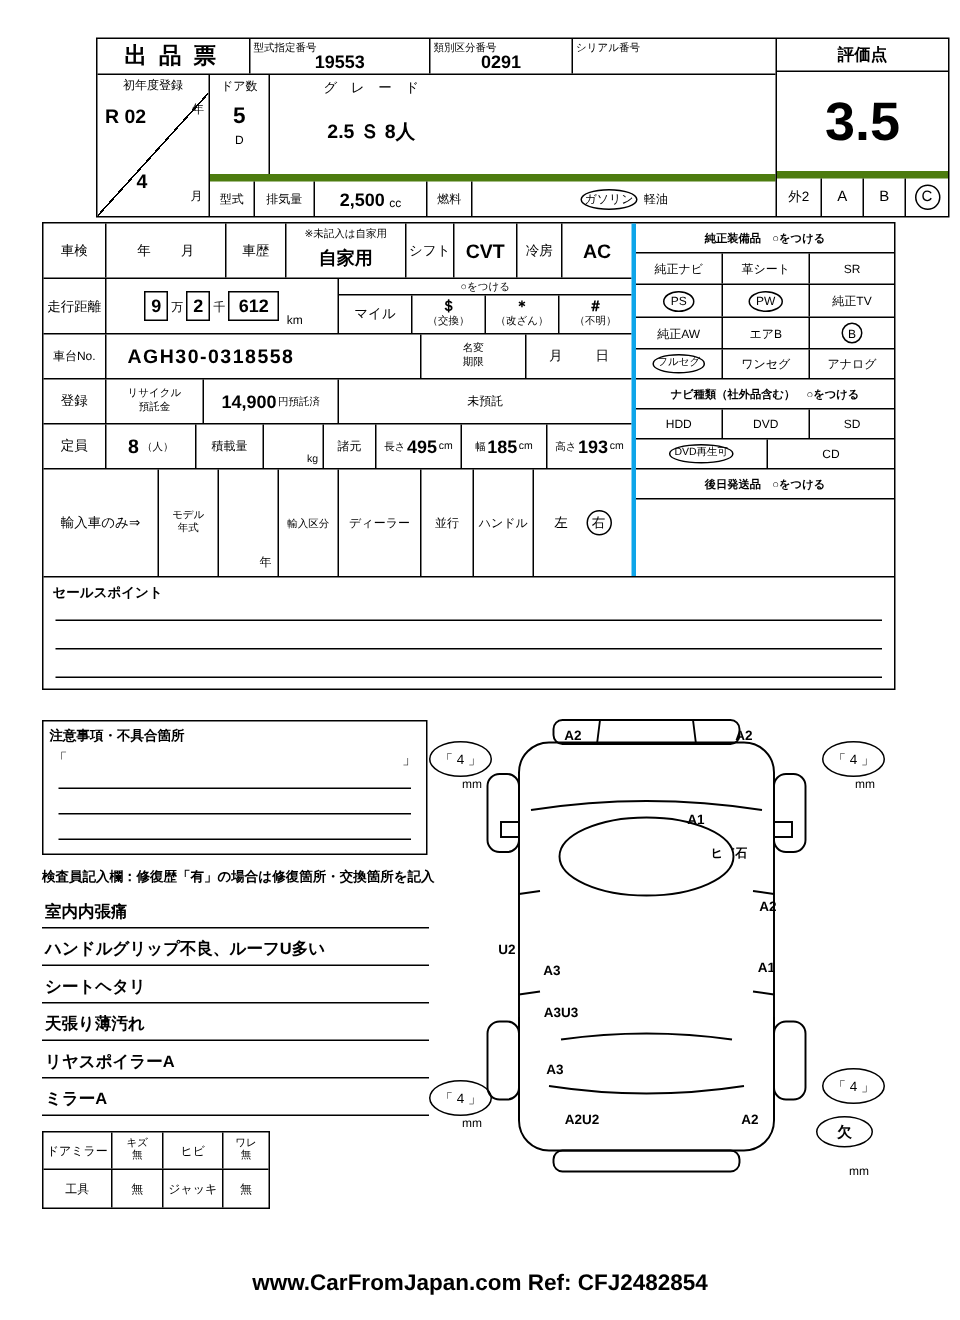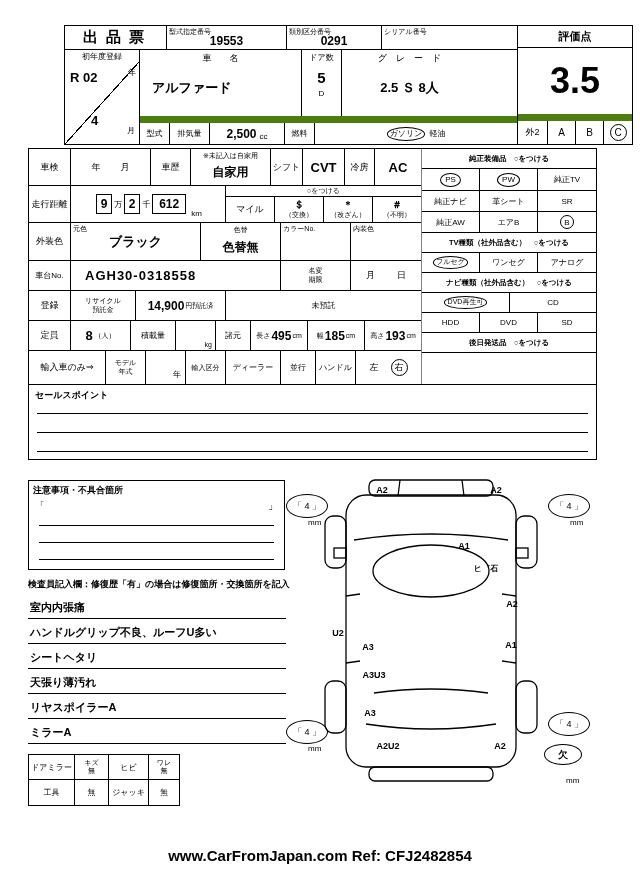--- a/index.html
+++ b/index.html
@@ -5,21 +5,21 @@
   *{margin:0;padding:0;box-sizing:border-box;}
   html,body{background:#fff;}
   body{width:640px;height:880px;position:relative;font-family:"Liberation Sans","DejaVu Sans",sans-serif;color:#000;}
   .a{position:absolute;}
   .row{display:flex;}
   .col{display:flex;flex-direction:column;}
   .c{display:flex;align-items:center;justify-content:center;text-align:center;}
   .cell{border-right:1px solid #000;position:relative;display:flex;align-items:center;justify-content:center;text-align:center;overflow:hidden;}
   .row > .cell:last-child{border-right:none;}
   .bb{border-bottom:1px solid #000;}
-  .bt{border-top:7px solid #4d7c0f;}
+  .bt{border-top:5px solid #4d7c0f;}
   .tl{position:absolute;top:1px;left:2px;}
   .f7{font-size:7px;} .f8{font-size:8px;} .f9{font-size:9px;} .f10{font-size:10px;} .f11{font-size:11px;}
   .f12{font-size:12px;font-weight:bold;} .f13{font-size:13px;font-weight:bold;}
   .bold{font-weight:bold;}
   .ov{border:1.5px solid #000;border-radius:50%;padding:0 4px;display:inline-block;line-height:1.5;}
   .circ{border:1.5px solid #000;border-radius:50%;width:17px;height:17px;display:inline-flex;align-items:center;justify-content:center;}
   .stack{display:flex;flex-direction:column;align-items:center;justify-content:center;line-height:1.2;}
   .hl{position:absolute;background:#000;height:1px;}
   .rh{font-size:7.5px;font-weight:bold;}
   .dbox{border:1px solid #000;min-width:16px;height:20px;display:inline-flex;align-items:center;justify-content:center;font-size:12px;font-weight:bold;padding:0 2px;margin:0 2px;}
@@ -55,24 +55,20 @@
         <span class="f8" style="margin-top:1px">初年度登録</span>
         <div style="position:relative;flex:1;width:100%;background:linear-gradient(to bottom right,transparent 49.5%,#000 49.5%,#000 50.5%,transparent 50.5%)">
           <span class="f13" style="position:absolute;left:5px;top:8px">R 02</span>
           <span class="f8" style="position:absolute;right:3px;top:5px">年</span>
           <span class="f13" style="position:absolute;left:26px;bottom:16px">4</span>
           <span class="f8" style="position:absolute;right:4px;bottom:8px">月</span>
         </div>
       </div>
       <div class="col" style="flex:1">
         <div class="row" style="height:66px">
-          <div class="cell col" style="width:162px;justify-content:flex-start">
-            <span class="f9" style="margin-top:2px">車　　名</span>
-            <span class="f13" style="margin-top:14px;align-self:flex-start;padding-left:12px">アルファード</span>
-          </div>
           <div class="cell col" style="width:40px;justify-content:flex-start">
             <span class="f8" style="margin-top:2px">ドア数</span>
             <span style="font-size:15px;font-weight:bold;margin-top:6px">5</span>
             <span class="f8" style="margin-top:3px">D</span>
           </div>
           <div class="cell col" style="width:135px;justify-content:flex-start">
             <span class="f9" style="margin-top:2px">グ　レ　ー　ド</span>
             <span class="f13" style="margin-top:14px">2.5 Ｓ 8人</span>
           </div>
         </div>
@@ -154,37 +150,20 @@
             </div>
             <div class="cell" style="flex:1">
               <div class="stack">
                   <span class="f10 bold">＃</span>
                   <span class="f7">（不明）</span>
                 </div>
             </div>
           </div>
         </div>
       </div>
-      <div class="row bb" style="height:38px">
-        <div class="cell f9" style="width:42px">外装色</div>
-        <div class="cell" style="width:130px">
-          <span class="f7 tl">元色</span>
-          <span class="f13">ブラック</span>
-        </div>
-        <div class="cell col" style="width:80px;justify-content:flex-start">
-          <span class="f7" style="margin-top:2px">色替</span>
-          <span class="f12" style="margin-top:4px">色替無</span>
-        </div>
-        <div class="cell" style="width:70px">
-          <span class="f7 tl">カラーNo.</span>
-        </div>
-        <div class="cell" style="flex:1">
-          <span class="f7 tl">内装色</span>
-        </div>
-      </div>
       <div class="row bb" style="height:30px">
         <div class="cell f8" style="width:42px">車台No.</div>
         <div class="cell" style="width:210px;justify-content:flex-start">
           <span class="f13" style="padding-left:14px;letter-spacing:1px">AGH30-0318558</span>
         </div>
         <div class="cell" style="width:70px">
           <div class="stack f7">
               <span>名変</span>
               <span>期限</span>
             </div>
@@ -250,62 +229,61 @@
         <div class="cell f8" style="width:55px">ディーラー</div>
         <div class="cell f8" style="width:35px">並行</div>
         <div class="cell f8" style="width:40px">ハンドル</div>
         <div class="cell" style="flex:1">
           <span class="f9">左</span>
           <span class="circ f9" style="margin-left:12px">右</span>
         </div>
       </div>
     </div>
 
-    <div class="col" style="flex:1;border-left:1px solid #0ea5e9">
+    <div class="col" style="flex:1;border-left:3px solid #0ea5e9">
       <div class="bb c rh" style="height:20px">純正装備品　○をつける</div>
-      <div class="row bb" style="height:22px">
-        <div class="cell" style="width:58px">
-            <span class="ov f8">PS</span>
-          </div>
-        <div class="cell" style="width:58px">
-            <span class="ov f8">PW</span>
-          </div>
-        <div class="cell f8" style="flex:1">純正TV</div>
-      </div>
       <div class="row bb" style="height:21px">
         <div class="cell f8" style="width:58px">純正ナビ</div>
         <div class="cell f8" style="width:58px">革シート</div>
         <div class="cell f8" style="flex:1">SR</div>
+      </div>
+      <div class="row bb" style="height:22px">
+        <div class="cell" style="width:58px">
+            <span class="ov f8">PS</span>
+          </div>
+        <div class="cell" style="width:58px">
+            <span class="ov f8">PW</span>
+          </div>
+        <div class="cell f8" style="flex:1">純正TV</div>
       </div>
       <div class="row bb" style="height:21px">
         <div class="cell f8" style="width:58px">純正AW</div>
         <div class="cell f8" style="width:58px">エアB</div>
         <div class="cell" style="flex:1">
             <span class="circ f8" style="width:14px;height:14px">B</span>
           </div>
       </div>
-      <div class="bb c rh" style="height:20px">TV種類（社外品含む）　○をつける</div>
       <div class="row bb" style="height:20px">
         <div class="cell" style="width:58px">
             <span class="ov f7" style="padding:0 2px">フルセグ</span>
           </div>
         <div class="cell f8" style="width:58px">ワンセグ</div>
         <div class="cell f8" style="flex:1">アナログ</div>
       </div>
       <div class="bb c rh" style="height:20px">ナビ種類（社外品含む）　○をつける</div>
-      <div class="row bb" style="height:20px">
-        <div class="cell" style="width:88px">
-            <span class="ov f7" style="padding:0 3px">DVD再生可</span>
-          </div>
-        <div class="cell f8" style="flex:1">CD</div>
-      </div>
       <div class="row bb" style="height:20px">
         <div class="cell f8" style="width:58px">HDD</div>
         <div class="cell f8" style="width:58px">DVD</div>
         <div class="cell f8" style="flex:1">SD</div>
+      </div>
+      <div class="row bb" style="height:20px">
+        <div class="cell" style="width:88px">
+            <span class="ov f7" style="padding:0 3px">DVD再生可</span>
+          </div>
+        <div class="cell f8" style="flex:1">CD</div>
       </div>
       <div class="bb c rh" style="height:20px">後日発送品　○をつける</div>
     </div>
   </div>
 
   <div style="flex:1;border-top:1px solid #000;position:relative">
     <span class="f9 bold" style="position:absolute;left:6px;top:4px">セールスポイント</span>
     <div class="hl" style="left:8px;right:8px;top:28px"></div>
     <div class="hl" style="left:8px;right:8px;top:47px"></div>
     <div class="hl" style="left:8px;right:8px;top:66px"></div>

